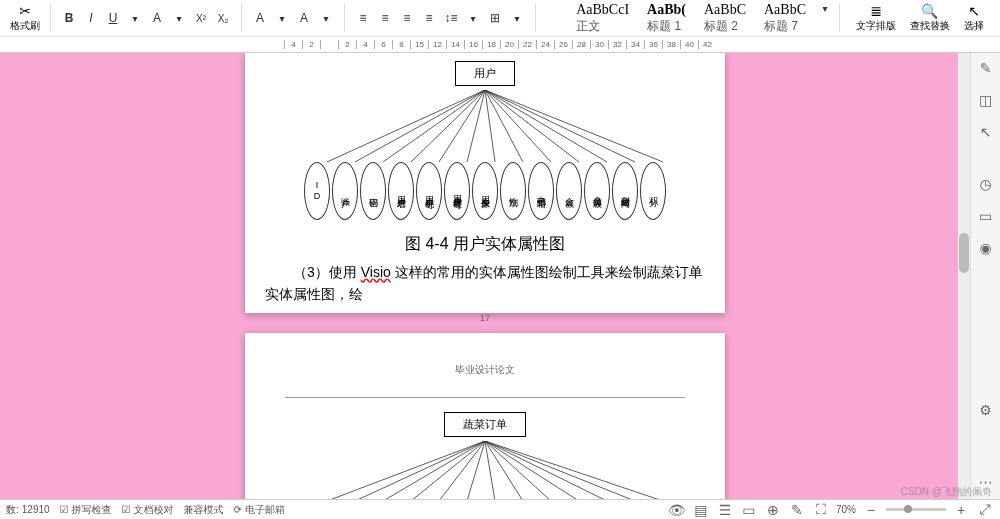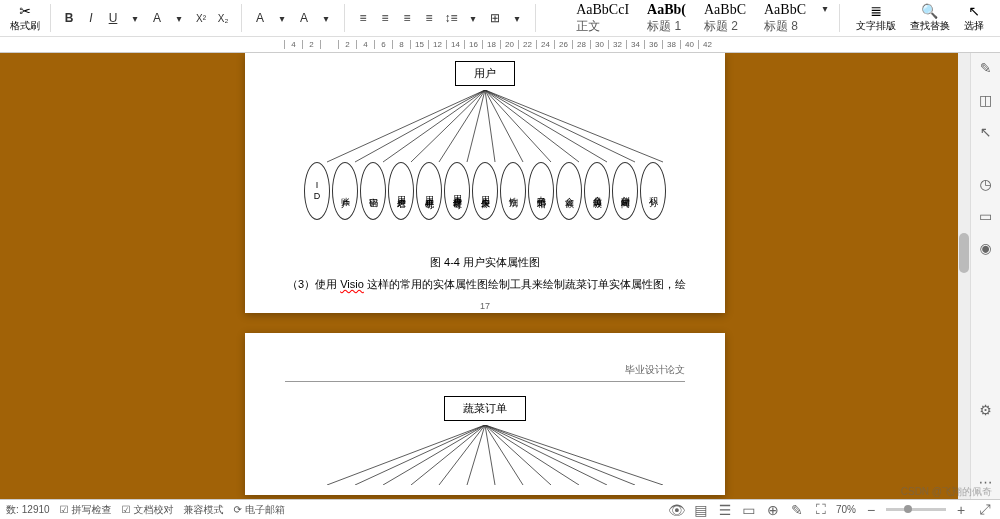--- a/index.html
+++ b/index.html
@@ -17,36 +17,36 @@
 .style-item .preview { font-size: 14px; font-family: serif; }
 .style-item .lbl { font-size: 12px; color: #555; }
 .right-tools { display: flex; gap: 2px; padding: 0 6px; }
 .rt-item { display: flex; flex-direction: column; align-items: center; padding: 0 6px; font-size: 10px; }
 .rt-item .ico { font-size: 14px; }
 
 .ruler { background: #fff; height: 16px; border-bottom: 1px solid #ccc; display: flex; align-items: center; justify-content: center; font-size: 8px; color: #666; position: relative; }
 .ruler-inner { display: flex; gap: 0; position: relative; }
 .ruler-tick { width: 18px; text-align: center; border-left: 1px solid #aaa; font-size: 8px; }
 
-.doc-area { position: absolute; top: 53px; bottom: 20px; left: 0; right: 30px; background: #a16207; overflow: hidden; display: flex; justify-content: center; }
+.doc-area { position: absolute; top: 53px; bottom: 20px; left: 0; right: 30px; background: #f9a8d4; overflow: hidden; display: flex; justify-content: center; }
 .doc-scroll { width: 100%; display: flex; flex-direction: column; align-items: center; padding-top: 0; }
 .page { background: #fff; width: 480px; box-shadow: 0 2px 8px rgba(0,0,0,0.3); margin-bottom: 20px; position: relative; }
 .page1 { height: 260px; padding: 8px 20px 20px 20px; }
 .page2 { height: 200px; padding: 30px 20px 10px 20px; }
 
 .entity-box { border: 1px solid #000; padding: 4px 18px; font-size: 11px; margin: 0 auto; display: table; }
 .diagram { position: relative; height: 140px; margin-top: 4px; }
 .diagram svg { width: 100%; height: 100%; }
 .ellipse-row { display: flex; justify-content: center; gap: 2px; }
 .attr-ellipse { width: 26px; height: 58px; border: 1px solid #333; border-radius: 50%; display: flex; align-items: center; justify-content: center; font-size: 9px; writing-mode: vertical-rl; text-orientation: upright; letter-spacing: 1px; }
-.caption { text-align: center; font-size: 11px; margin-top: 25px; }
-.body-text { font-size: 11px; text-indent: 2em; margin-top: 6px; line-height: 1.6; }
+.caption { text-align: center; font-size: 16px; margin-top: 4px; }
+.body-text { font-size: 14px; text-indent: 2em; margin-top: 6px; line-height: 1.6; }
 .underline-red { text-decoration: underline wavy red; }
 .pagenum { text-align: center; font-size: 9px; color: #666; margin-top: 7px; }
-.header-line { text-align: right; font-size: 10px; color: #666; border-bottom: 1px solid #999; padding-bottom: 4px; margin: 0 20px 14px 20px; }
+.header-line { text-align: center; font-size: 10px; color: #666; border-bottom: 1px solid #999; padding-bottom: 20px; margin: 0 20px 14px 20px; }
 
 .right-rail { position: absolute; right: 0; top: 53px; bottom: 20px; width: 30px; background: #f5f5f5; border-left: 1px solid #ddd; display: flex; flex-direction: column; align-items: center; padding-top: 6px; gap: 14px; }
 .rail-ico { width: 18px; height: 18px; display: flex; align-items: center; justify-content: center; color: #666; font-size: 14px; cursor: pointer; }
 
 .statusbar { position: absolute; bottom: 0; left: 0; right: 0; height: 20px; background: #fff; border-top: 1px solid #ccc; display: flex; align-items: center; font-size: 10px; color: #555; padding: 0 6px; gap: 10px; }
 .sb-item { display: flex; align-items: center; gap: 3px; }
 .sb-right { margin-left: auto; display: flex; align-items: center; gap: 6px; }
 .zoom-slider { width: 60px; height: 3px; background: #ccc; position: relative; }
 .zoom-slider::after { content: ''; position: absolute; left: 30%; top: -3px; width: 8px; height: 8px; background: #999; border-radius: 50%; }
 
@@ -100,21 +100,21 @@
     <div class="style-item">
       <span class="preview" style="font-weight:bold">AaBb(</span>
       <span class="lbl">标题 1</span>
     </div>
     <div class="style-item">
       <span class="preview">AaBbC</span>
       <span class="lbl">标题 2</span>
     </div>
     <div class="style-item">
       <span class="preview">AaBbC</span>
-      <span class="lbl">标题 8</span>
+      <span class="lbl">标题 7</span>
     </div>
     <span class="tb-btn small">▾</span>
   </div>
   <div class="divider"></div>
   <div class="right-tools">
     <div class="rt-item">
       <span class="ico">≣</span>
       <span>文字排版</span>
     </div>
     <div class="rt-item">

